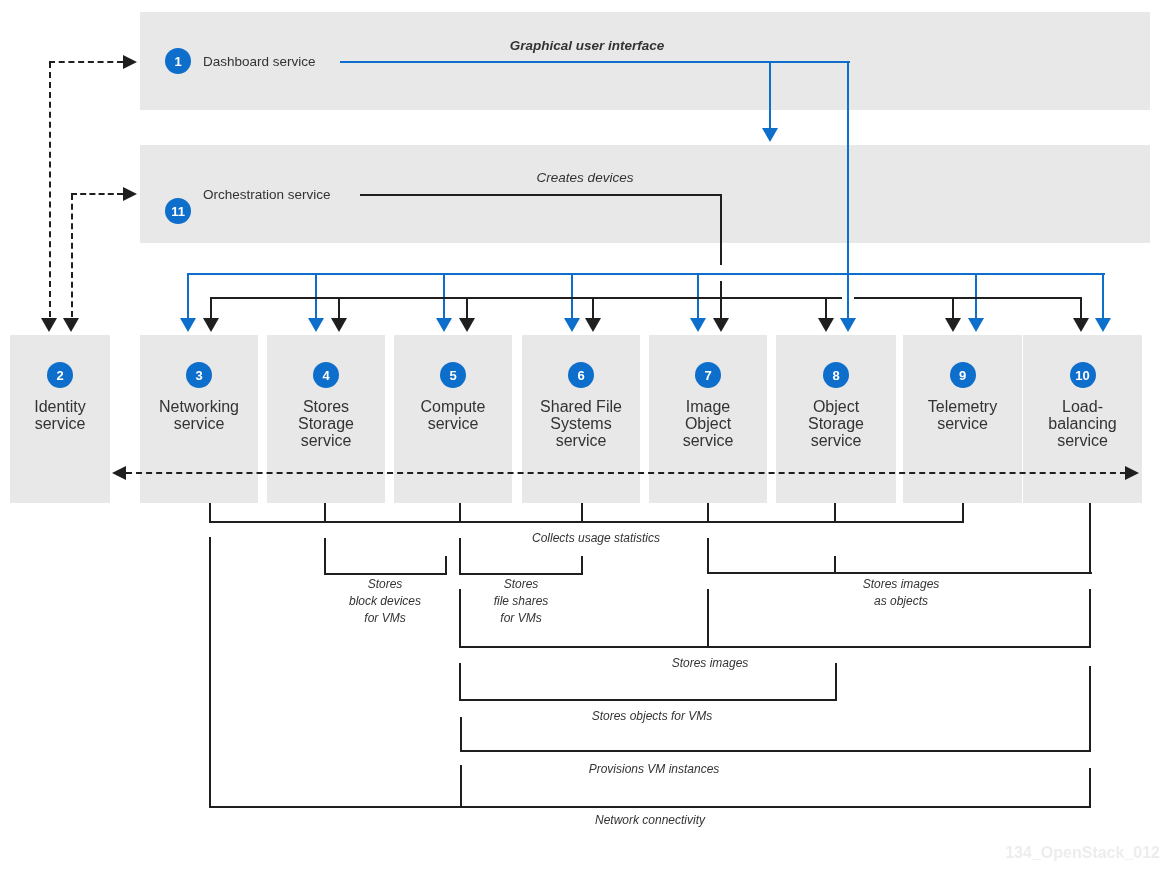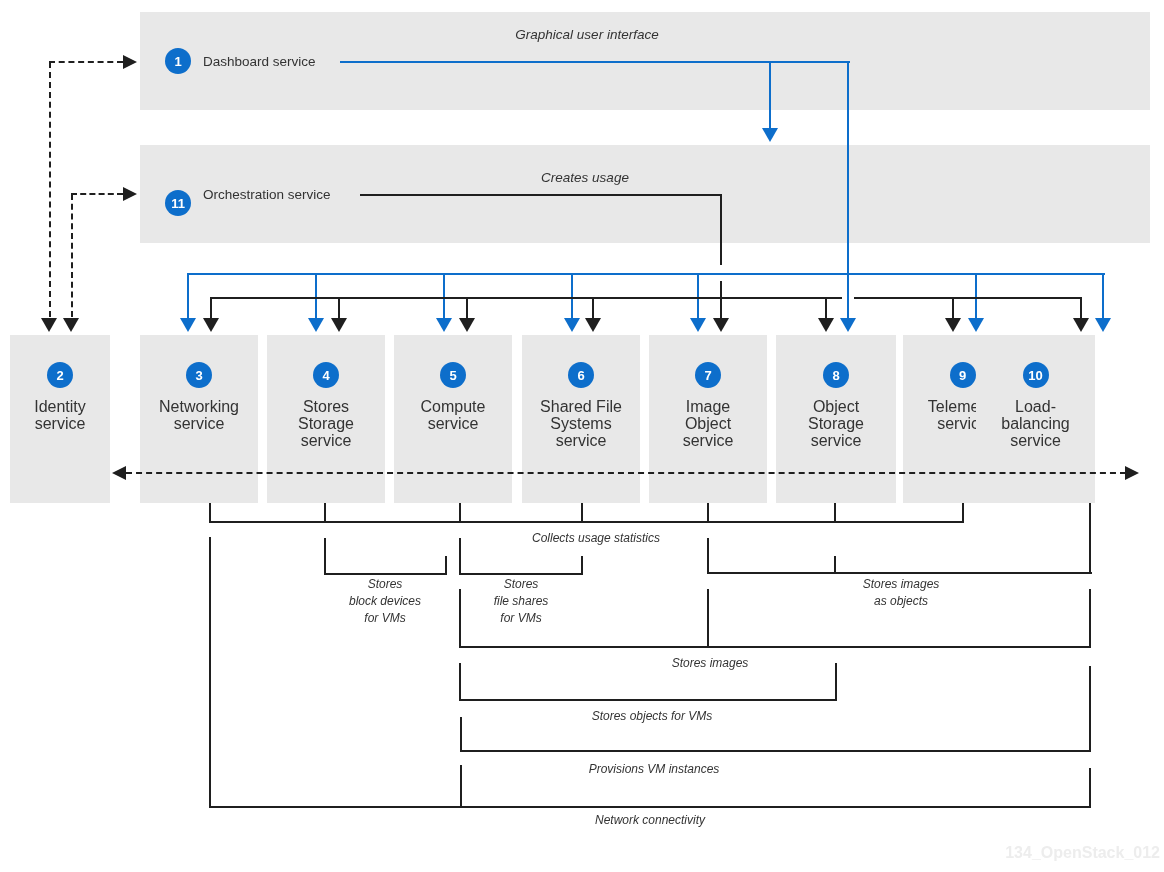--- a/index.html
+++ b/index.html
@@ -36,29 +36,29 @@
 </head>
 <body>
 
 <div class="stage">
 
   <div class="band" style="top:12px;">
     <div class="num" style="left:25px;top:36px;">
         <span>1</span>
       </div>
     <div class="bandlbl" style="left:63px;top:42px;">Dashboard service</div>
-    <div class="cap" style="left:447px;top:15px;">Graphical user interface</div>
+    <div class="cap" style="left:447px;top:26px;font-weight:bold;">Graphical user interface</div>
   </div>
 
   <div class="band" style="top:145px;">
-    <div class="num" style="left:25px;top:45px;">
+    <div class="num" style="left:25px;top:53px;">
         <span>11</span>
       </div>
     <div class="bandlbl" style="left:63px;top:42px;">Orchestration service</div>
-    <div class="cap" style="left:445px;top:25px;">Creates usage</div>
+    <div class="cap" style="left:445px;top:25px;">Creates devices</div>
   </div>
 
   <div class="dv" style="left:49px;top:62px;height:255px;"></div>
   <div class="dh" style="left:49px;top:61px;width:74px;"></div>
   <div class="ar" style="left:123px;top:55px;"></div>
   <div class="ad" style="left:41px;top:318px;"></div>
 
   <div class="dv" style="left:71px;top:194px;height:123px;"></div>
   <div class="dh" style="left:71px;top:193px;width:52px;"></div>
   <div class="ar" style="left:123px;top:187px;"></div>
@@ -160,21 +160,21 @@
 Storage
 service</div>
   </div>
   <div class="svc" style="left:903px;width:119px;">
     <div class="num">
         <span>9</span>
       </div>
     <div class="lbl">Telemetry
 service</div>
   </div>
-  <div class="svc" style="left:976px;width:119px;">
+  <div class="svc" style="left:1023px;width:119px;">
     <div class="num">
         <span>10</span>
       </div>
     <div class="lbl">Load-
 balancing
 service</div>
   </div>
 
   <div class="dh" style="left:126px;top:472px;width:1000px;"></div>
   <div class="al" style="left:112px;top:466px;"></div>

